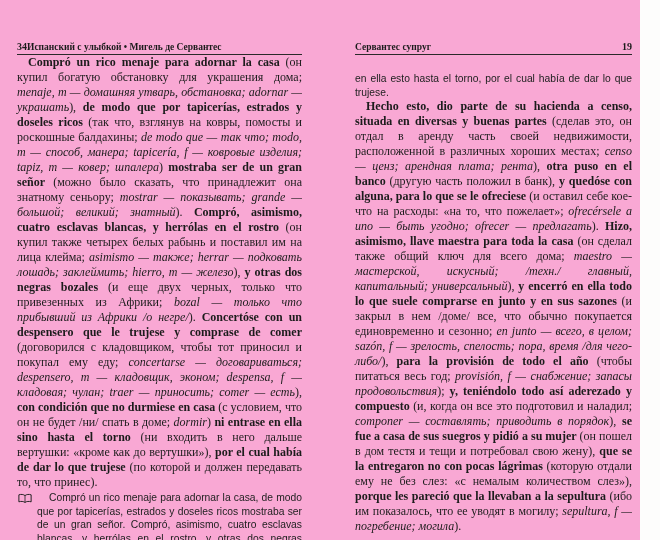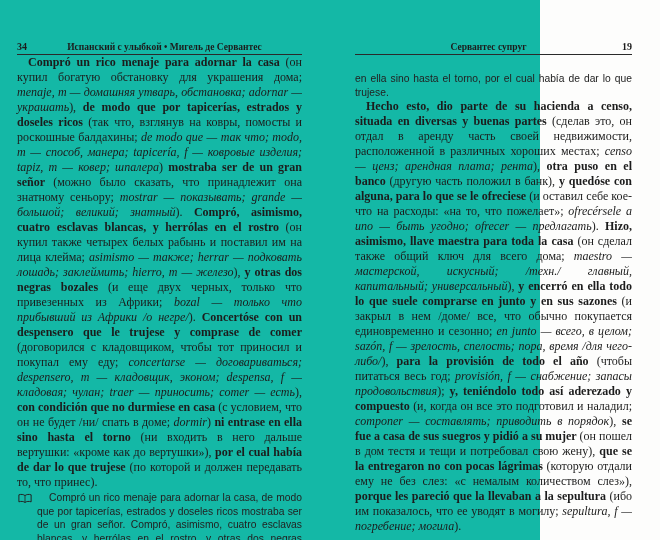--- a/index.html
+++ b/index.html
@@ -1,34 +1,34 @@
 <!DOCTYPE html>
 <html><head>
 <meta charset="utf-8">
 <style>
   * { margin: 0; padding: 0; box-sizing: border-box; }
   html, body { width: 660px; height: 540px; background: #fdfdfc; }
   body { font-family: "Liberation Serif", serif; color: #1c1c1c; overflow: hidden; }
 
-  .spread { position: relative; width: 540px; height: 540px; background: #14b8a6; }
+  .spread { position: relative; width: 640px; height: 540px; background: #f9a8d4; }
 
   .page { position: absolute; top: 0; height: 540px; }
   .page-left  { left: 17px;  width: 285px; }
   .page-right { left: 355px; width: 277px; }
 
   .page-header {
     display: flex; align-items: baseline;
     margin-top: 41px;
     border-bottom: 1.2px solid #2a2a2a;
     padding-bottom: 2px;
     font-weight: bold; font-size: 9.5px;
     font-family: "Liberation Serif", serif;
   }
   .page-header .pgnum { font-weight: bold; font-size: 10px; }
-  .page-header .htitle { flex: 1; text-align: center; }
+  .page-header .htitle { flex: 1; }
 
   .main-para {
     font-size: 12px; line-height: 15px;
     text-align: justify;
     text-indent: 11px;
   }
   .seg-b { font-weight: bold; }
   .seg-i { font-style: italic; }
   .seg-n { }
 
@@ -81,21 +81,21 @@
       <p>Compró un rico menaje para adornar la casa, de modo que por tapicerías, estrados y doseles ricos mostraba ser de un gran señor. Compró, asimismo, cuatro esclavas blancas, y herrólas en el rostro, y otras dos negras bozales. Concertóse con un despensero que le trujese y comprase de comer, con condición que no durmiese en casa ni entrase</p>
     </div>
   </div>
 
   <div class="page page-right">
     <div class="page-header">
       <span class="htitle">Сервантес супруг</span>
       <span class="pgnum">19</span>
     </div>
 
-    <p class="cont-para">en ella sino hasta el torno, por el cual había de dar lo que trujese.</p>
+    <p class="cont-para">en ella esto hasta el torno, por el cual había de dar lo que trujese.</p>
 
     <p class="main-para"><span class="seg-b">Hecho esto, dio parte de su hacienda a censo, situada en diversas y buenas partes </span><span class="seg-n">(сделав это, он отдал в аренду часть своей недвижимости, расположенной в различных хороших местах; </span><span class="seg-i">censo — ценз; арендная плата; рента</span><span class="seg-n">), </span><span class="seg-b">otra puso en el banco </span><span class="seg-n">(другую часть положил в банк), </span><span class="seg-b">y quedóse con alguna, para lo que se le ofreciese </span><span class="seg-n">(и оставил себе кое-что на расходы: «на то, что пожелает»; </span><span class="seg-i">ofrecérsele a uno — быть угодно; ofrecer — предлагать</span><span class="seg-n">). </span><span class="seg-b">Hizo, asimismo, llave maestra para toda la casa </span><span class="seg-n">(он сделал также общий ключ для всего дома; </span><span class="seg-i">maestro — мастерской, искусный; /техн./ главный, капитальный; универсальный</span><span class="seg-n">), </span><span class="seg-b">y encerró en ella todo lo que suele comprarse en junto y en sus sazones </span><span class="seg-n">(и закрыл в нем /доме/ все, что обычно покупается единовременно и сезонно; </span><span class="seg-i">en junto — всего, в целом; sazón, f — зрелость, спелость; пора, время /для чего-либо/</span><span class="seg-n">), </span><span class="seg-b">para la provisión de todo el año </span><span class="seg-n">(чтобы питаться весь год; </span><span class="seg-i">provisión, f — снабжение; запасы продовольствия</span><span class="seg-n">); </span><span class="seg-b">y, teniéndolo todo así aderezado y compuesto </span><span class="seg-n">(и, когда он все это подготовил и наладил; </span><span class="seg-i">componer — составлять; приводить в порядок</span><span class="seg-n">), </span><span class="seg-b">se fue a casa de sus suegros y pidió a su mujer </span><span class="seg-n">(он пошел в дом тестя и тещи и потребовал свою жену), </span><span class="seg-b">que se la entregaron no con pocas lágrimas </span><span class="seg-n">(которую отдали ему не без слез: «с немалым количеством слез»), </span><span class="seg-b">porque les pareció que la llevaban a la sepultura </span><span class="seg-n">(ибо им показалось, что ее уводят в могилу; </span><span class="seg-i">sepultura, f — погребение; могила</span><span class="seg-n">).</span></p>
 
     <div class="plain-block pb-right">
       <span class="book-icon">
         <svg viewBox="0 0 24 17" aria-hidden="true">
           <path d="M12 3.5 C 9.5 1.3 5 1 1.5 2.2 L1.5 14.2 C 5 13 9.5 13.3 12 15.2 C 14.5 13.3 19 13 22.5 14.2 L22.5 2.2 C 19 1 14.5 1.3 12 3.5 Z" fill="none" stroke="#222" stroke-width="1.7"></path>
           <path d="M12 3.5 L12 15.2" fill="none" stroke="#222" stroke-width="1.4"></path>
         </svg>
       </span>

